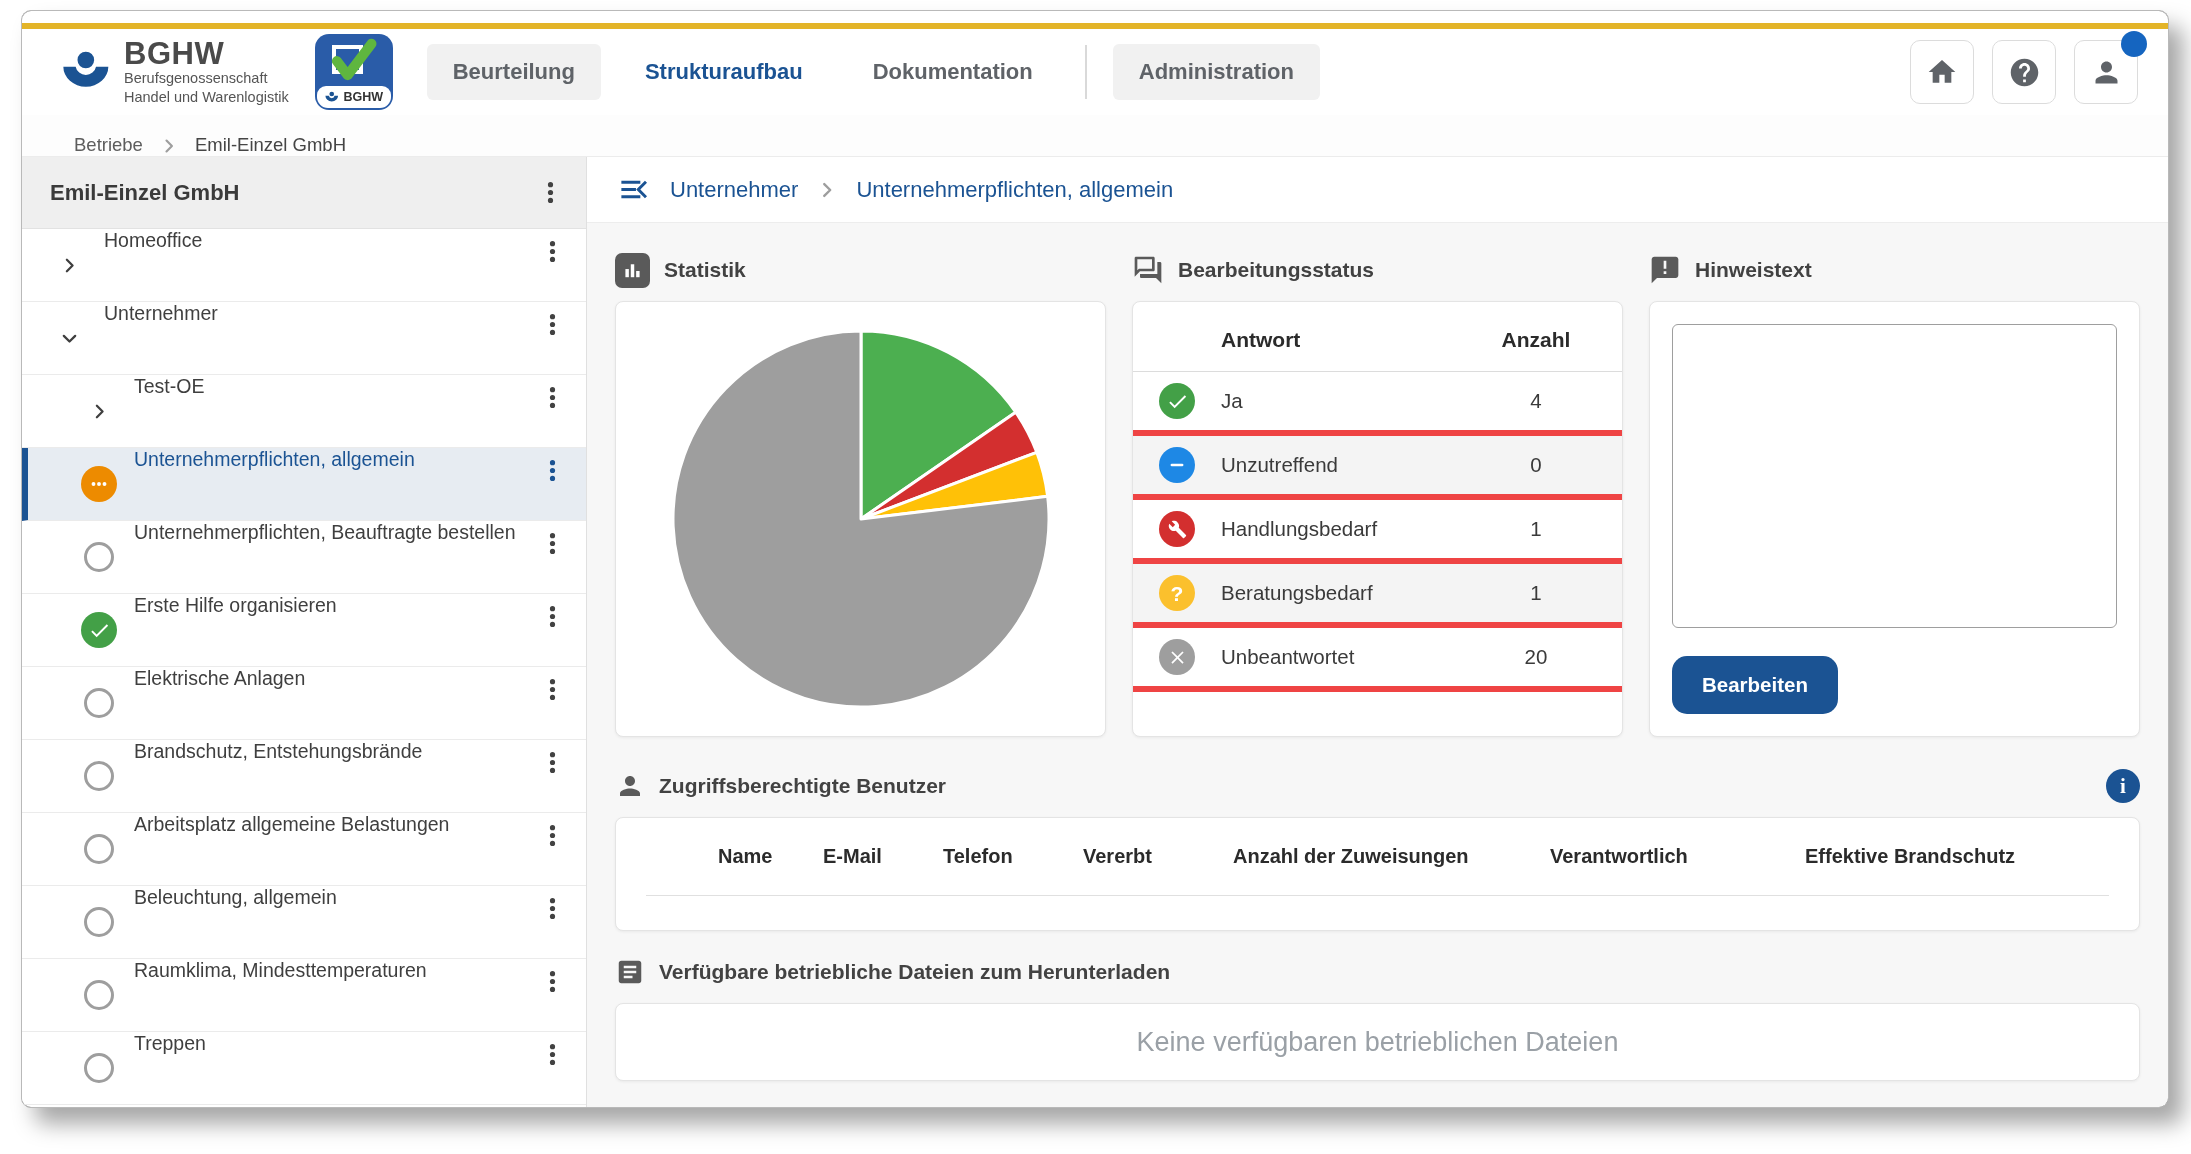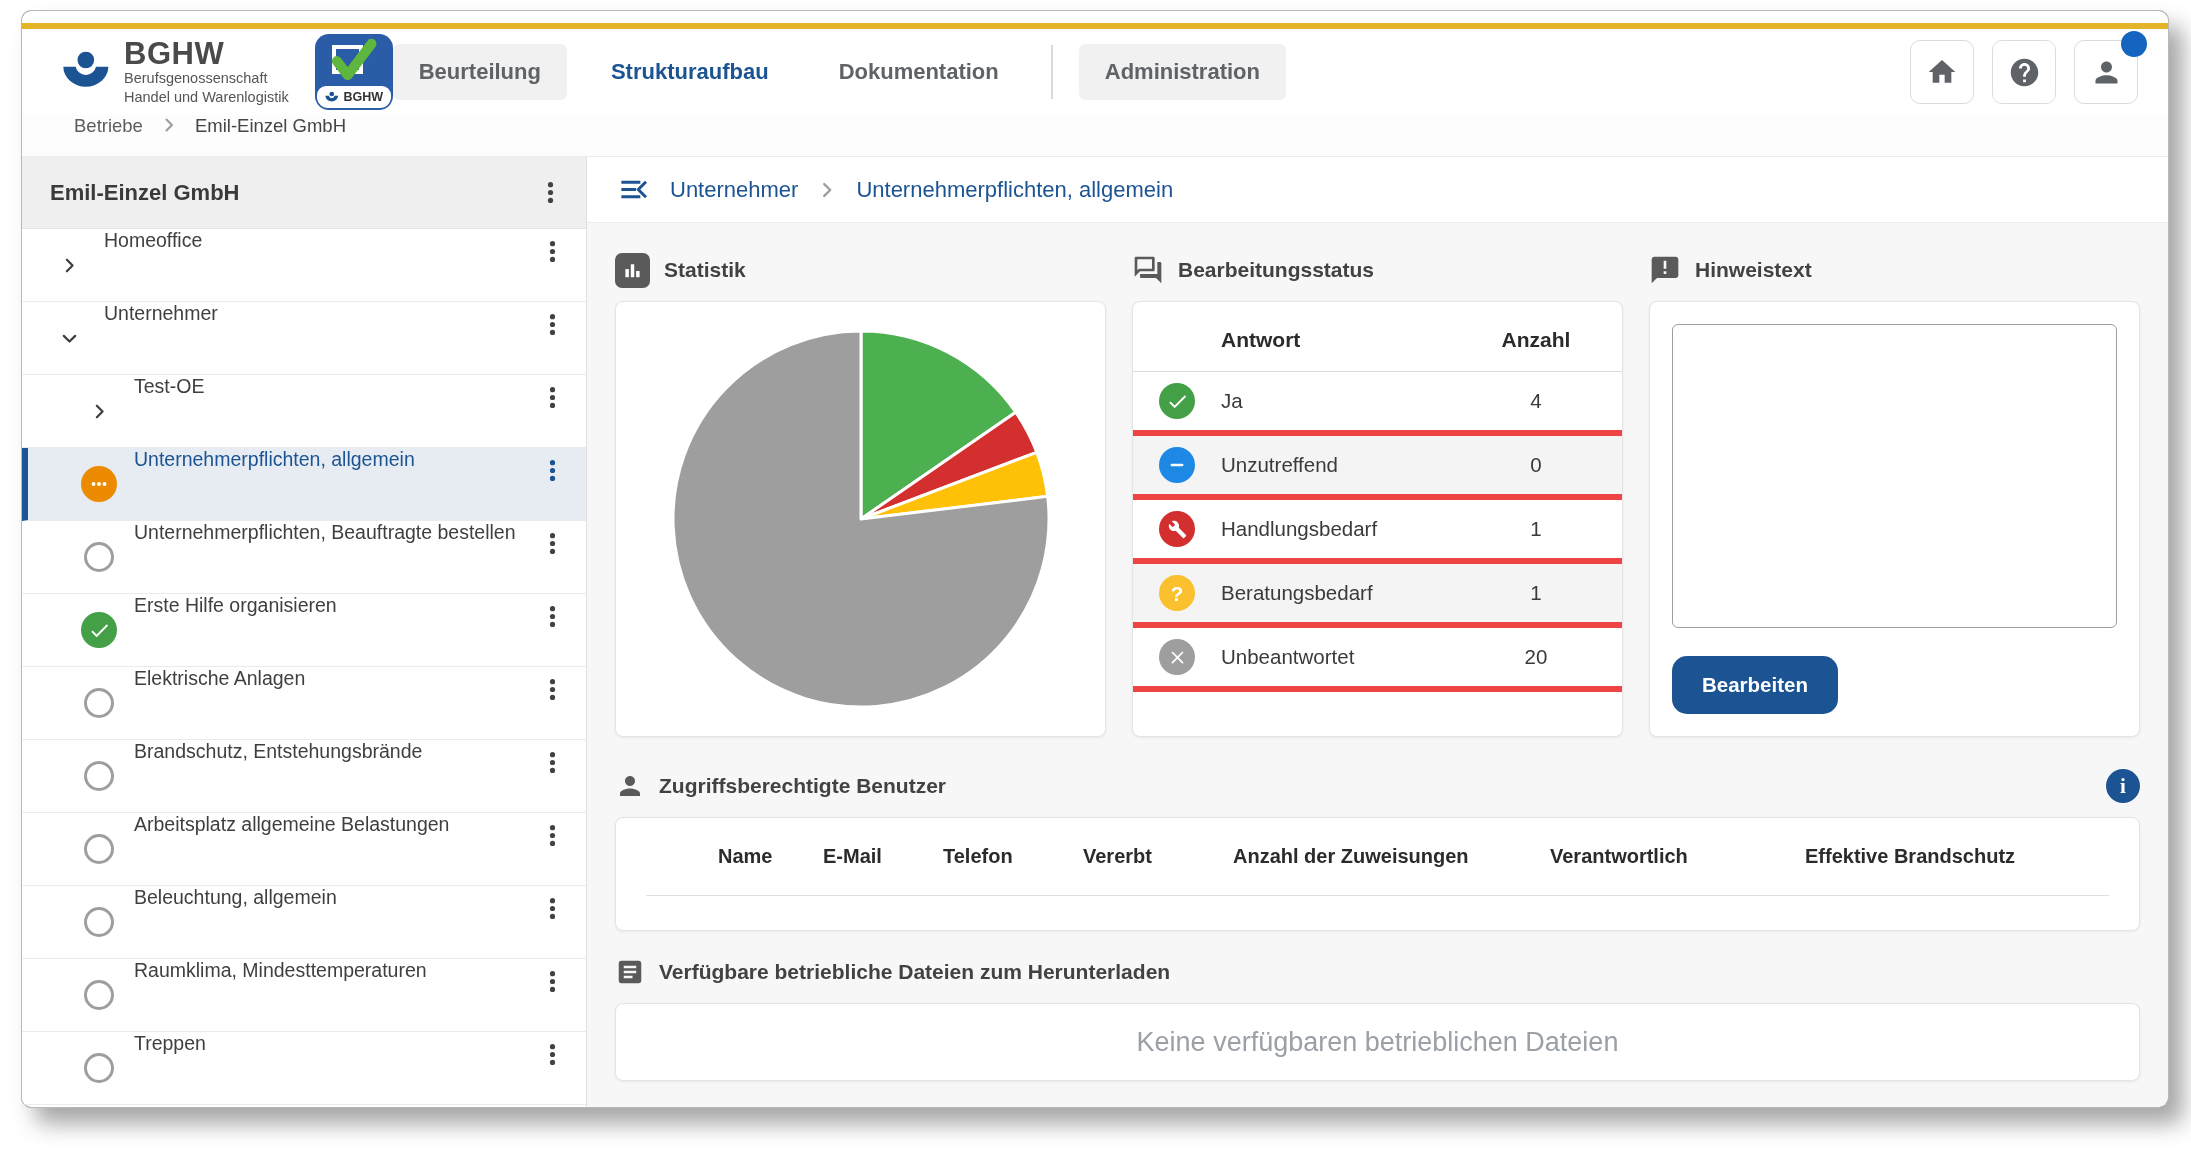--- a/index.html
+++ b/index.html
@@ -17,30 +17,30 @@
   
   .app-header{height:86px;flex:none;display:flex;align-items:center;padding:0 30px 0 36px;background:#fff;}
   .logo{display:flex;align-items:center;gap:12px;}
   .logo-text .big{font-size:31px;font-weight:bold;color:#4a4a4a;letter-spacing:.5px;line-height:1;}
   .logo-text .sub{font-size:14.5px;color:#555;line-height:1.25;}
   .app-badge{width:78px;height:76px;margin-left:26px;border-radius:14px;background:#2a5ca8;overflow:hidden;display:flex;flex-direction:column;border:none;padding:0;cursor:pointer;}
   .ab-top{position:relative;flex:1;}
   .ab-box{position:absolute;left:17px;top:11px;width:31px;height:29px;border:4px solid #fff;}
   .ab-check{position:absolute;left:8px;top:0px;width:58px;height:52px;}
   .ab-bottom{height:22px;background:#fff;border-radius:9px 9px 11px 11px;margin:0 2px 2px;display:flex;align-items:center;justify-content:center;gap:4px;font-size:12.5px;font-weight:bold;color:#333;}
-  .tabs{display:flex;align-items:center;gap:18px;}
+  .tabs{display:flex;align-items:center;gap:18px;margin-left:34px;}
   .tab{font-family:inherit;font-size:22px;font-weight:bold;padding:15px 26px;border-radius:6px;background:transparent;border:none;color:#5f6368;cursor:pointer;white-space:nowrap;}
   .tab.pill{background:#f1f1f1;}
   .tab.active{color:var(--brand-blue);}
   .nav-divider{width:2px;height:54px;background:#d9d9d9;margin:0 8px;}
   .header-actions{margin-left:auto;display:flex;gap:18px;}
   .icon-btn{width:64px;height:64px;border:1px solid #dcdcdc;border-radius:10px;background:#fff;display:flex;align-items:center;justify-content:center;color:#5f6368;position:relative;cursor:pointer;}
   .badge-dot{position:absolute;top:-10px;right:-10px;width:26px;height:26px;border-radius:50%;background:var(--badge-blue);}
   
-  .breadcrumb-bar{height:42px;flex:none;display:flex;align-items:flex-start;gap:16px;padding-left:52px;font-size:18.5px;color:#5d5d5d;background:#fdfdfd;border-bottom:1px solid #ececec;}
+  .breadcrumb-bar{height:42px;flex:none;display:flex;align-items:flex-end;gap:16px;padding-left:52px;font-size:18.5px;color:#5d5d5d;background:#fdfdfd;border-bottom:1px solid #ececec;}
   .breadcrumb-bar .crumb{cursor:pointer;}
   .breadcrumb-bar .crumb.last{color:#454545;}
   .bc-chev{color:#9e9e9e;display:flex;}
   
   .main{flex:1;display:flex;min-height:0;}
   .sidebar{width:565px;flex:none;background:#fff;border-right:1px solid #e0e0e0;display:flex;flex-direction:column;overflow:hidden;}
   .sidebar-header{background:#efefef;height:72px;flex:none;display:flex;align-items:center;padding:0 14px 0 28px;border-bottom:1px solid #e2e2e2;}
   .sidebar-title{font-size:22px;font-weight:bold;color:#3a3a3a;flex:1;}
   .kebab{background:none;border:none;color:#424242;width:44px;height:44px;display:flex;align-items:center;justify-content:center;cursor:pointer;padding:0;}
   .tree{flex:1;overflow:hidden;}

